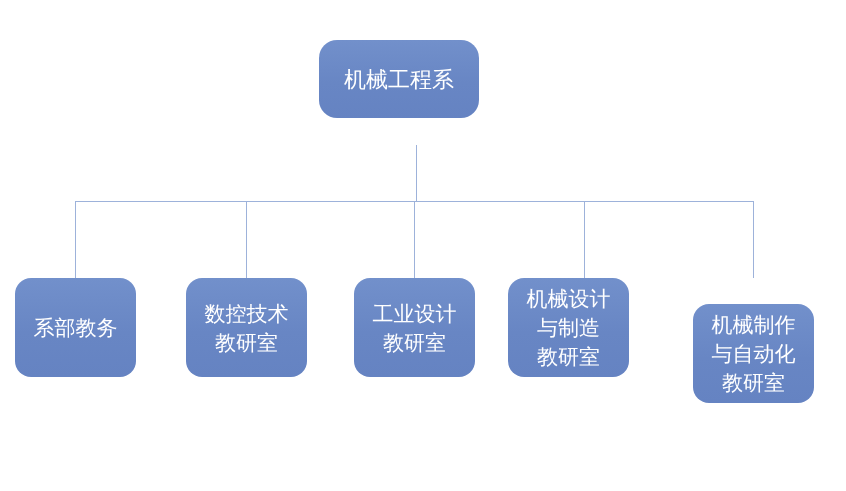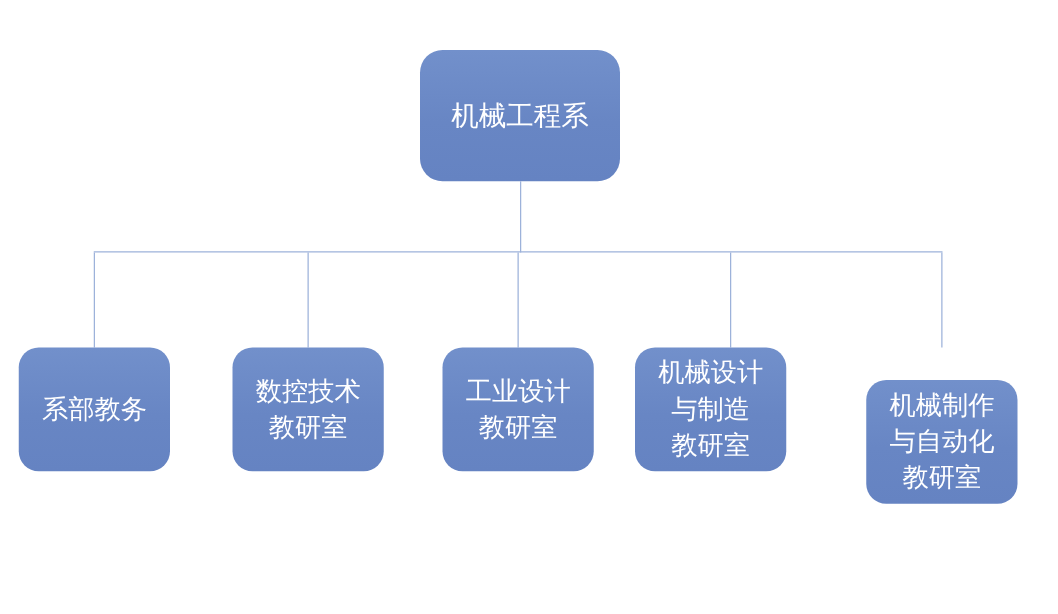--- a/index.html
+++ b/index.html
@@ -27,24 +27,24 @@
     align-items: center;
     justify-content: center;
     text-align: center;
     font-size: 21px;
     line-height: 29px;
     white-space: pre-line;
     box-sizing: border-box;
     padding: 2px;
   }
   .root {
-    left: 336px;
+    left: 319px;
     top: 40px;
     width: 160px;
-    height: 105px;
+    height: 78px;
     border-radius: 18px;
     font-size: 22px;
   }
   .child {
     top: 278px;
     width: 121px;
     height: 99px;
   }
   .c1 { left: 15px; }
   .c2 { left: 186px; text-align: center; }

